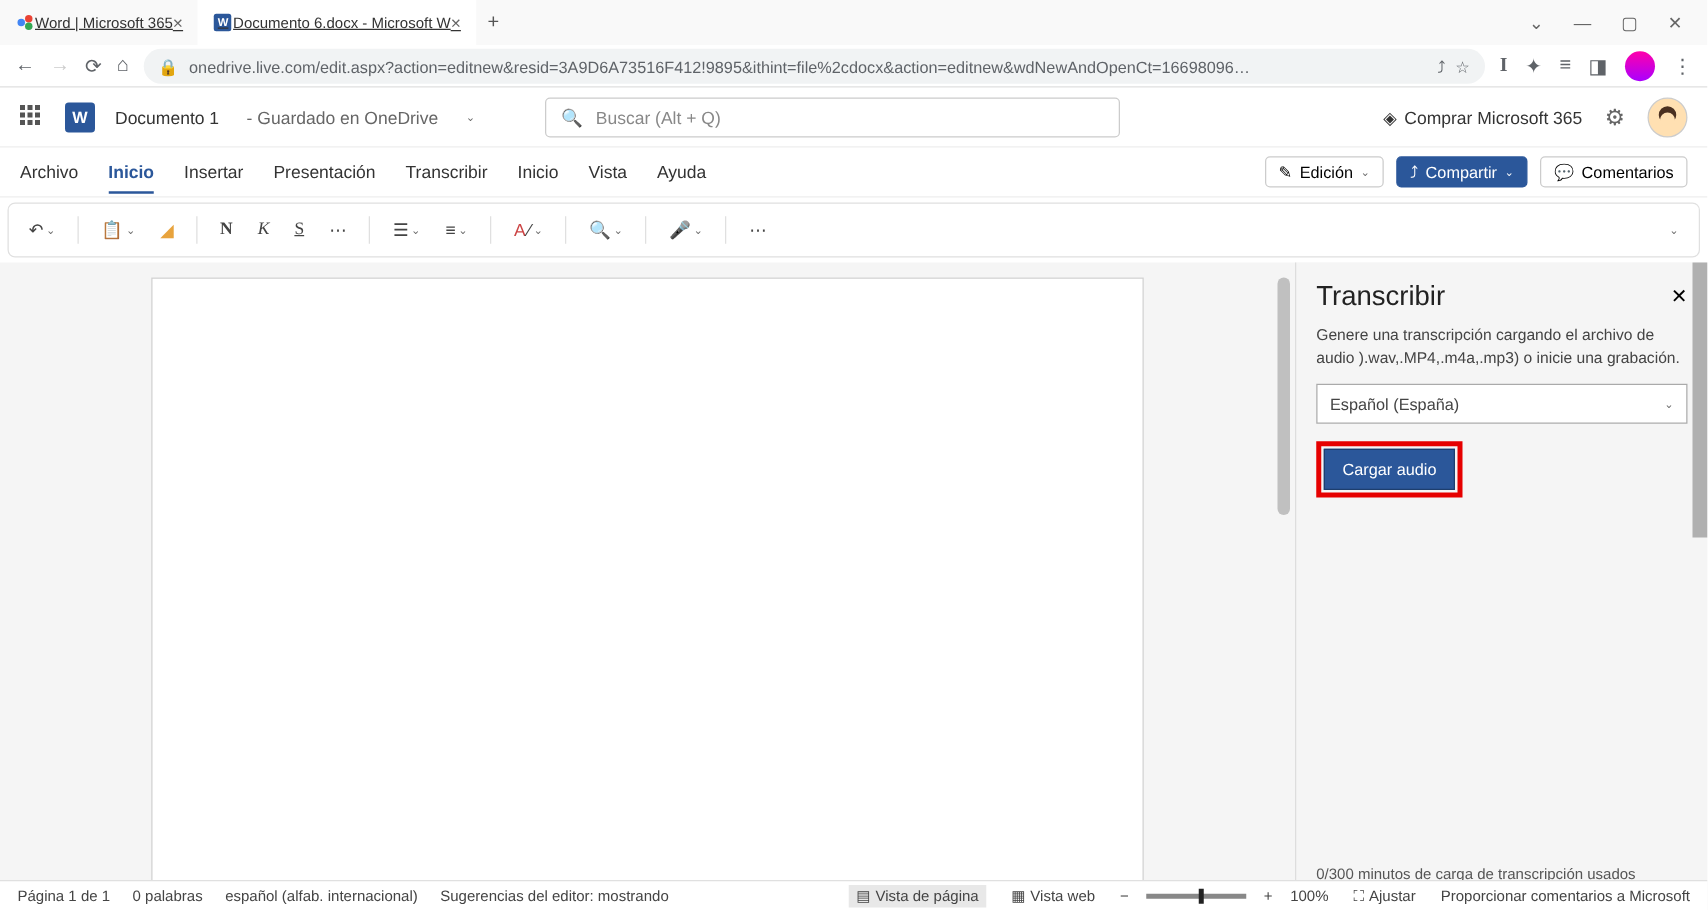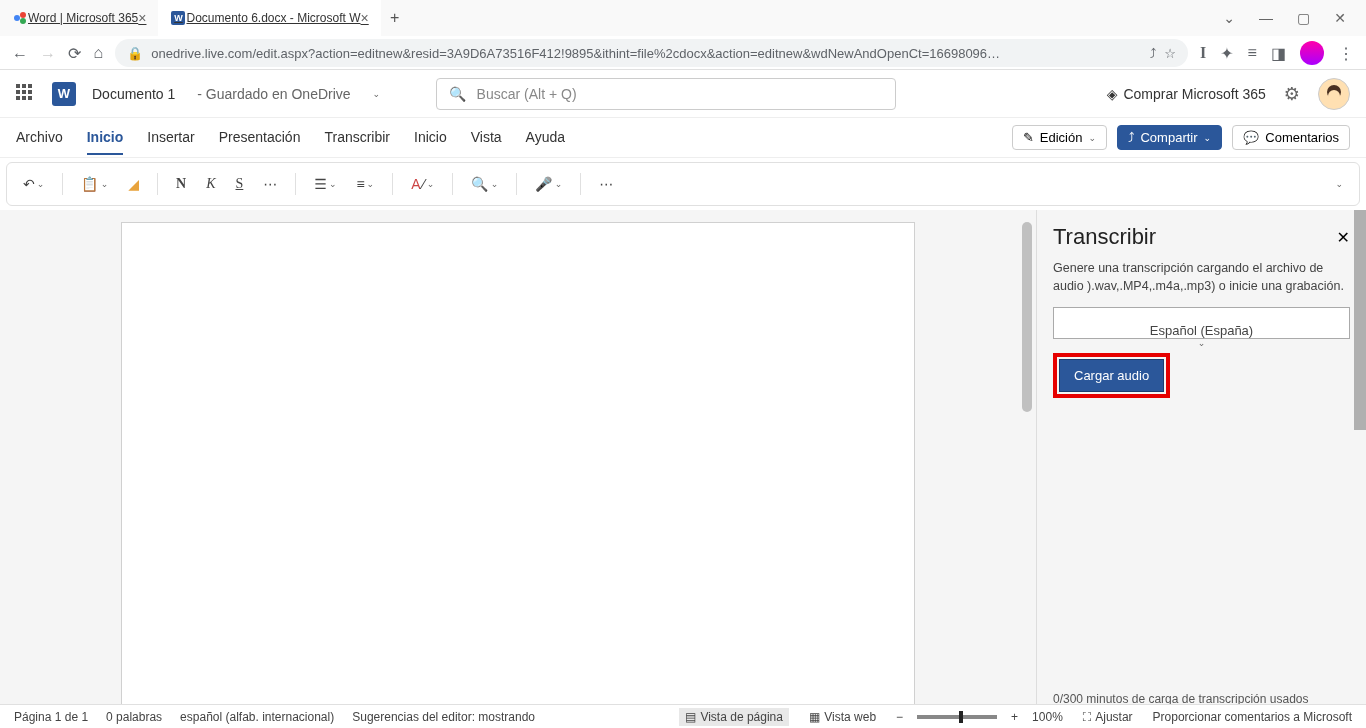--- a/index.html
+++ b/index.html
@@ -58,21 +58,21 @@
 .scroll-doc { position: absolute; right: 4px; top: 12px; width: 10px; height: 190px; background: #c0c0c0; border-radius: 5px; }
 
 
 .panel { width: 330px; background: #f5f5f5; border-left: 1px solid #ddd; display: flex; flex-direction: column; position: relative; }
 .panel-scroll { position: absolute; right: 0; top: 0; width: 12px; height: 220px; background: #b0b0b0; }
 .panel-header { display: flex; align-items: center; padding: 14px 16px 10px; }
 .panel-title { font-size: 22px; font-weight: 400; color: #222; }
 .panel-close { margin-left: auto; font-size: 16px; cursor: pointer; }
 .panel-body { padding: 0 16px; font-size: 12.5px; color: #444; }
 .panel-desc { line-height: 1.4; margin-bottom: 12px; }
-.panel-select { width: 100%; height: 32px; border: 1px solid #aaa; background: #fff; display: flex; align-items: center; padding: 15px 10px; font-size: 13px; justify-content: space-between; margin-bottom: 14px; cursor: pointer; flex-direction: column; }
+.panel-select { width: 100%; height: 32px; border: 1px solid #aaa; background: #fff; display: flex; align-items: center; padding: 0 10px; font-size: 13px; justify-content: space-between; margin-bottom: 14px; cursor: pointer; }
 .panel-actions { display: flex; }
 .hl-btn { border: 4px solid #e60000; padding: 2px; }
 .panel-btn { background: #2b579a; color: #fff; border: 1px solid #1d3e6e; padding: 8px 14px; font-size: 13px; cursor: pointer; white-space: nowrap; }
 .panel-footer { margin-top: auto; padding: 10px 16px; font-size: 12px; color: #555; display: flex; justify-content: space-between; align-items: flex-end; }
 
 
 .status-bar { position: absolute; bottom: 0; left: 0; right: 0; height: 24px; background: #fff; border-top: 1px solid #e0e0e0; display: flex; align-items: center; padding: 0 14px; font-size: 12px; color: #444; gap: 18px; }
 .status-right { margin-left: auto; display: flex; align-items: center; gap: 14px; }
 .view-btn { display: flex; align-items: center; gap: 4px; padding: 2px 6px; }
 .view-btn.active { background: #e8e8e8; }

